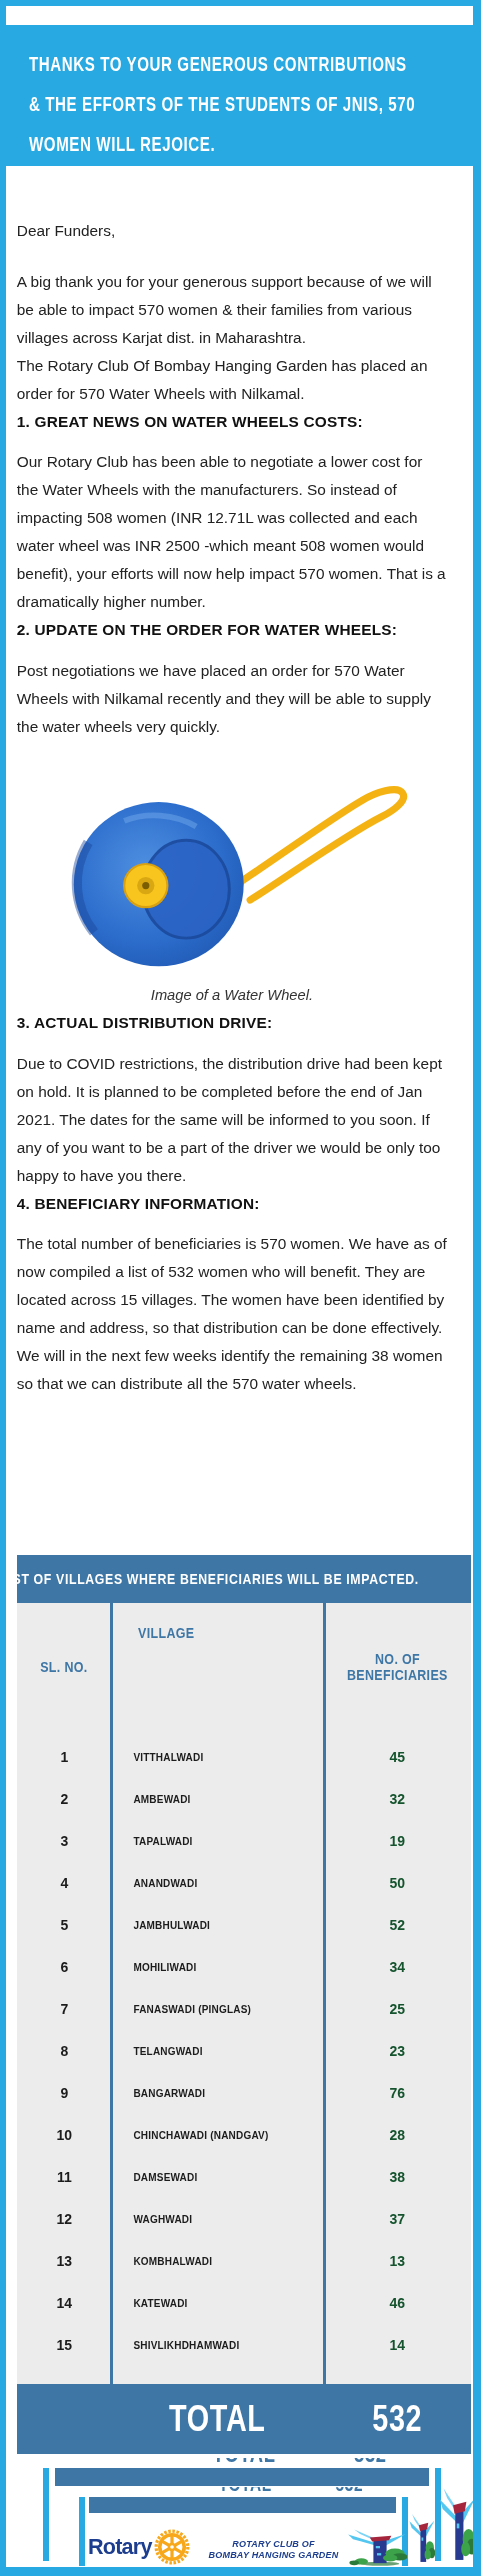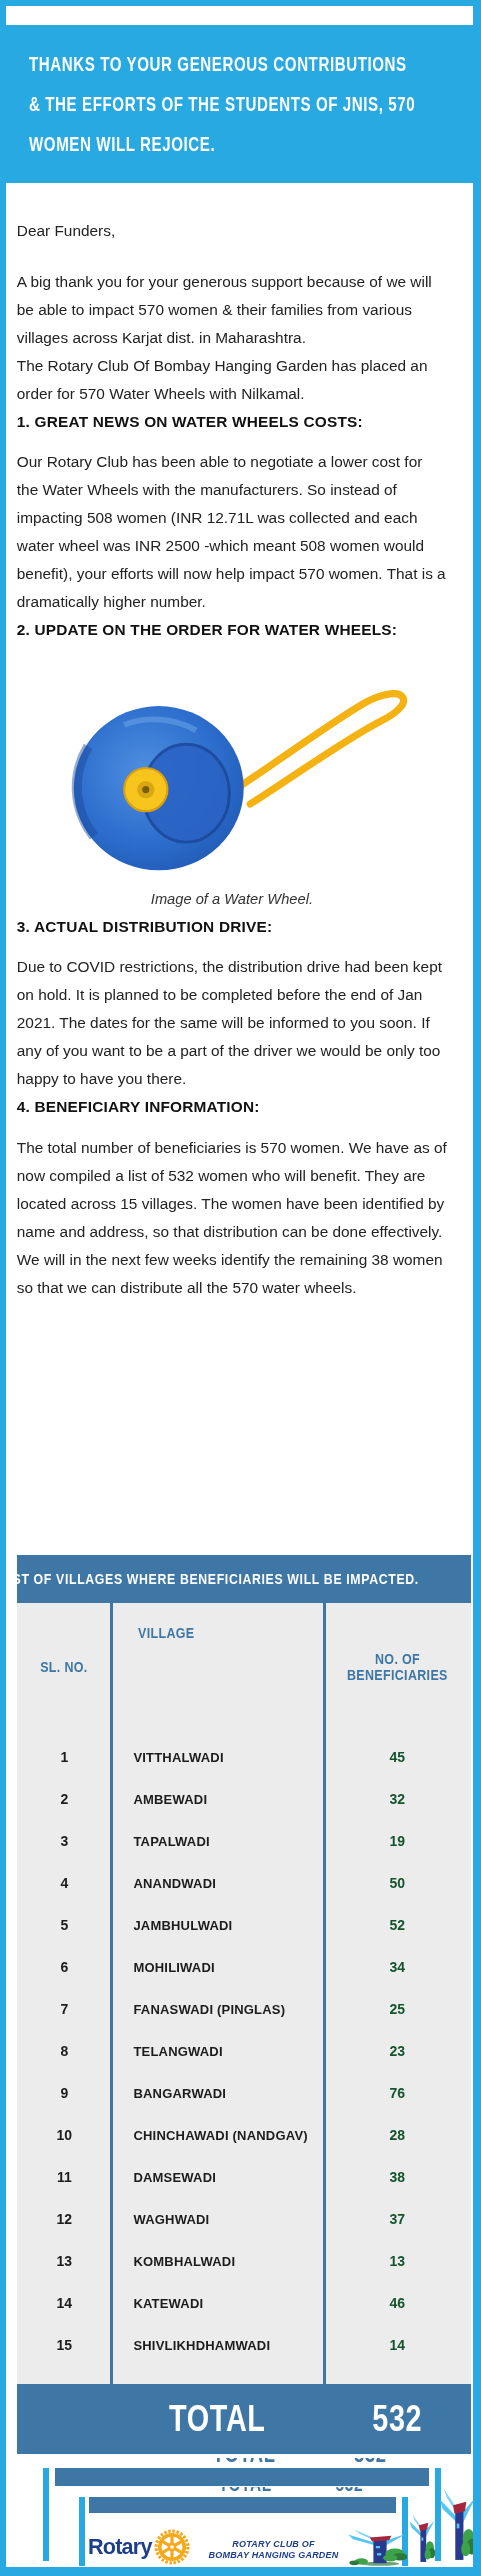--- a/index.html
+++ b/index.html
@@ -1,19 +1,19 @@
 <!DOCTYPE html>
 <html style="font-size:12.4px"><head>
 <meta charset="utf-8">
 <style>
   html,body{margin:0;padding:0;background:#fff;font-family:"Liberation Sans",sans-serif;}
   .page{position:relative;width:482px;height:2576px;box-sizing:border-box;background:#fff;
         border-style:solid;border-color:#29a9e1;border-width:6.2px 9.3px 9.3px 6.2px;overflow:hidden;}
   
-  .headline{position:absolute;top:19.3px;left:0;right:0;height:158px;background:#29a9e1;
+  .headline{position:absolute;top:19.3px;left:0;right:0;height:141px;background:#29a9e1;
             padding:18.5px 0 0 23px;box-sizing:border-box;}
   .hl-line{white-space:nowrap;transform:scaleX(0.72);transform-origin:0 50%;
            font-size:21px;line-height:40px;font-weight:bold;color:#ffffff;letter-spacing:0.8px;}
   
   .letter{position:absolute;top:177px;left:0;right:0;padding:0 26px 0 10.8px;
           font-size:15.4px;line-height:28px;color:#222;}
   .letter p{margin:0;}
   .greeting{margin-top:34px !important;}
   .para1a{margin-top:23px !important;}
   .sec-h{margin:29px 0 0 0;font-size:15.4px;font-weight:bold;color:#111;letter-spacing:0.2px;}
@@ -28,21 +28,21 @@
   .tbl-body{position:relative;background:#ececec;}
   .divider{position:absolute;top:0;bottom:0;width:3.1px;background:#3e76a6;}
   .d1{left:93px;} .d2{left:306px;}
   .thead{height:127px;display:grid;grid-template-columns:95px 212px 147px;align-items:center;}
   .th{color:#3e76a6;font-weight:bold;font-size:14.7px;text-align:center;}
   .th .cond{display:inline-block;white-space:nowrap;transform:scaleX(0.85);letter-spacing:0.4px;}
   .th-village{text-align:left;padding-left:21.6px;align-self:start;padding-top:21.6px;}
   .rows{height:654px;padding-top:6.2px;box-sizing:border-box;}
   .row{height:42px;display:grid;grid-template-columns:95px 212px 147px;align-items:center;}
   .cell-sl{text-align:center;font-weight:600;font-size:14px;color:#1c1c1c;}
-  .cell-v{padding-left:21.6px;font-weight:600;font-size:13px;color:#1c1c1c;letter-spacing:0.2px;}
+  .cell-v{padding-left:21.6px;font-weight:600;font-size:10px;color:#1c1c1c;letter-spacing:0.2px;}
   .cell-n{text-align:center;font-weight:600;font-size:14px;color:#14532d;}
   .tfoot{height:70px;background:#3e76a6;display:grid;grid-template-columns:95px 212px 147px;align-items:center;}
   .tot{color:#fff;font-weight:bold;font-size:36px;text-align:center;}
   .tot span{display:inline-block;white-space:nowrap;transform:scaleX(0.8);letter-spacing:0.8px;}
   
   .footer{position:absolute;top:2450px;left:0;right:0;height:110px;background:#fff;overflow:hidden;}
   .vbar{position:absolute;width:6.2px;background:#29a9e1;}
   .vL1{left:37px;top:11.6px;height:93px;} .vL2{left:73px;top:41px;height:70px;}
   .vR1{left:429px;top:11.6px;height:93px;} .vR2{left:396px;top:41px;height:70px;}
   .nested{position:absolute;}
@@ -78,20 +78,21 @@
 
   <div class="letter">
     <p class="greeting">Dear Funders,</p>
     <p class="para1a">A big thank you for your generous support because of we will be able to impact 570 women &amp; their families from various villages across Karjat dist. in Maharashtra.</p>
     <p>The Rotary Club Of Bombay Hanging Garden has placed an order for 570 Water Wheels with Nilkamal.</p>
 
     <p class="sec-h">1. GREAT NEWS ON WATER WHEELS COSTS:</p>
     <p class="sec-p">Our Rotary Club has been able to negotiate a lower cost for the Water Wheels with the manufacturers. So instead of impacting 508 women (INR 12.71L was collected and each water wheel was INR 2500 -which meant 508 women would benefit), your efforts will now help impact 570 women. That is a dramatically higher number.</p>
 
     <p class="sec-h">2. UPDATE ON THE ORDER FOR WATER WHEELS:</p>
+    <p class="sec-p">Post negotiations we have placed an order for 570 Water Wheels with Nilkamal recently and they will be able to supply the water wheels very quickly.</p>
 
     <div class="figure">
       <svg width="402" height="216" viewBox="0 0 520 300">
         <defs>
           <radialGradient id="wheelg" cx="42%" cy="40%" r="75%">
             <stop offset="0%" stop-color="#4f8fe0"></stop>
             <stop offset="55%" stop-color="#2e6fce"></stop>
             <stop offset="100%" stop-color="#1c54ae"></stop>
           </radialGradient>
         </defs>

